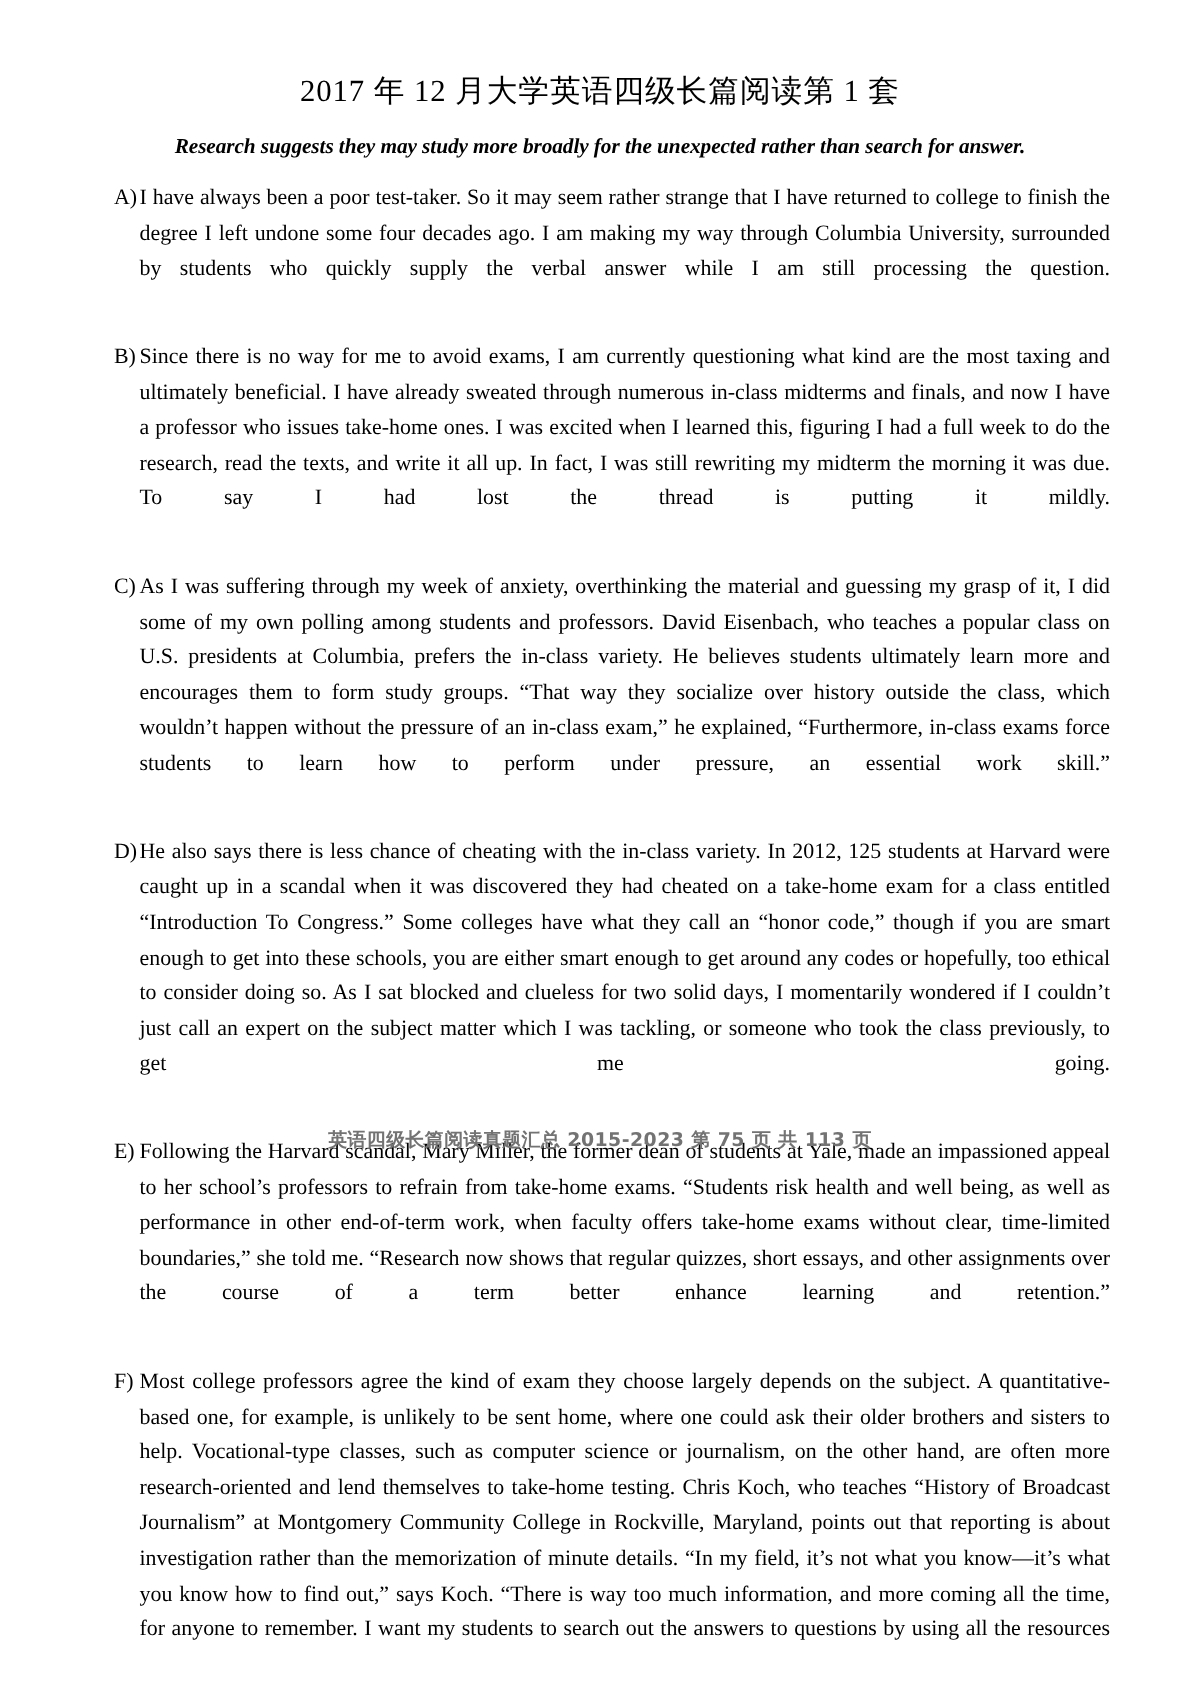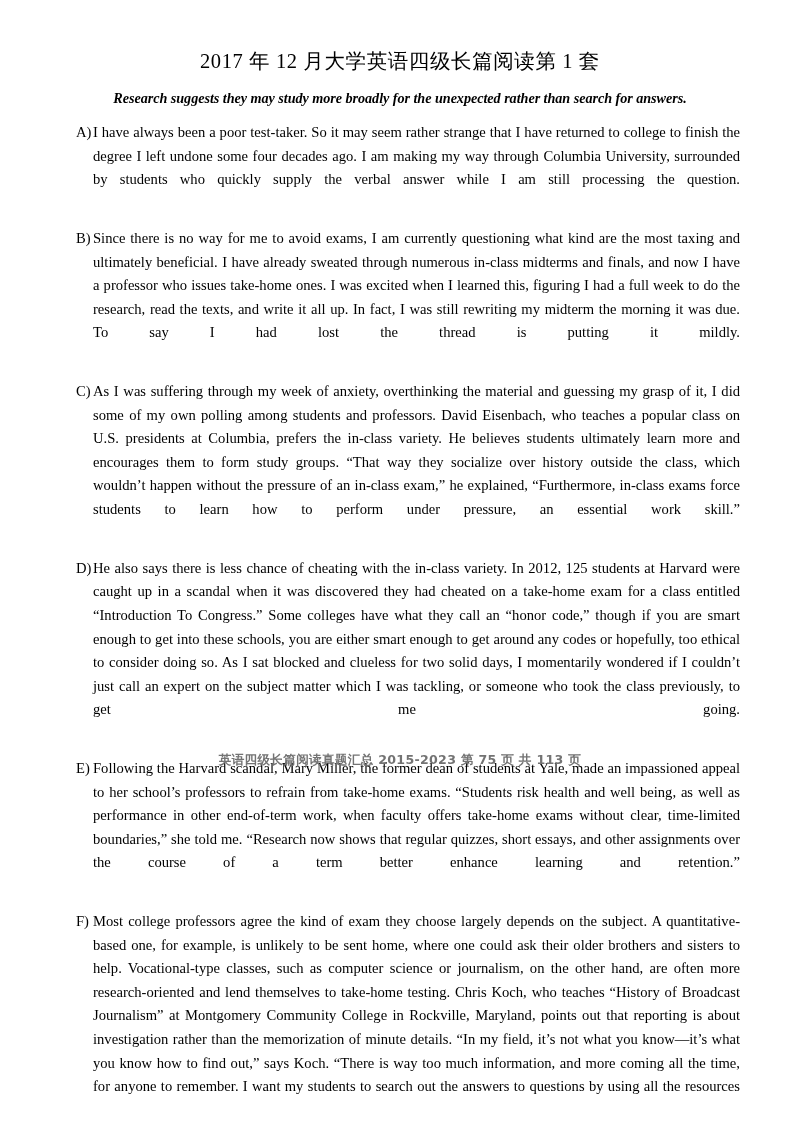--- a/index.html
+++ b/index.html
@@ -104,21 +104,21 @@
   }
 </style>
 </head>
 <body>
 
 <div class="page">
 
   <h1 class="doc-title">2017 年 12 月大学英语四级长篇阅读第 1 套</h1>
 
 
-  <p class="article-standfirst">Research suggests they may study more broadly for the unexpected rather than search for answers.</p>
+  <p class="article-standfirst">Research suggests they may study more broadly for the unexpected rather than search for answer.</p>
 
   <div class="body-wrap">
 
     <div class="para">
       <span class="para-label">A)</span>
       <span class="para-text">I have always been a poor test-taker. So it may seem rather strange that I have returned to college to finish the degree I left undone some four decades ago. I am making my way through Columbia University, surrounded by students who quickly supply the verbal answer while I am still processing the question.</span>
     </div>
 
     <div class="para">
       <span class="para-label">B)</span>

